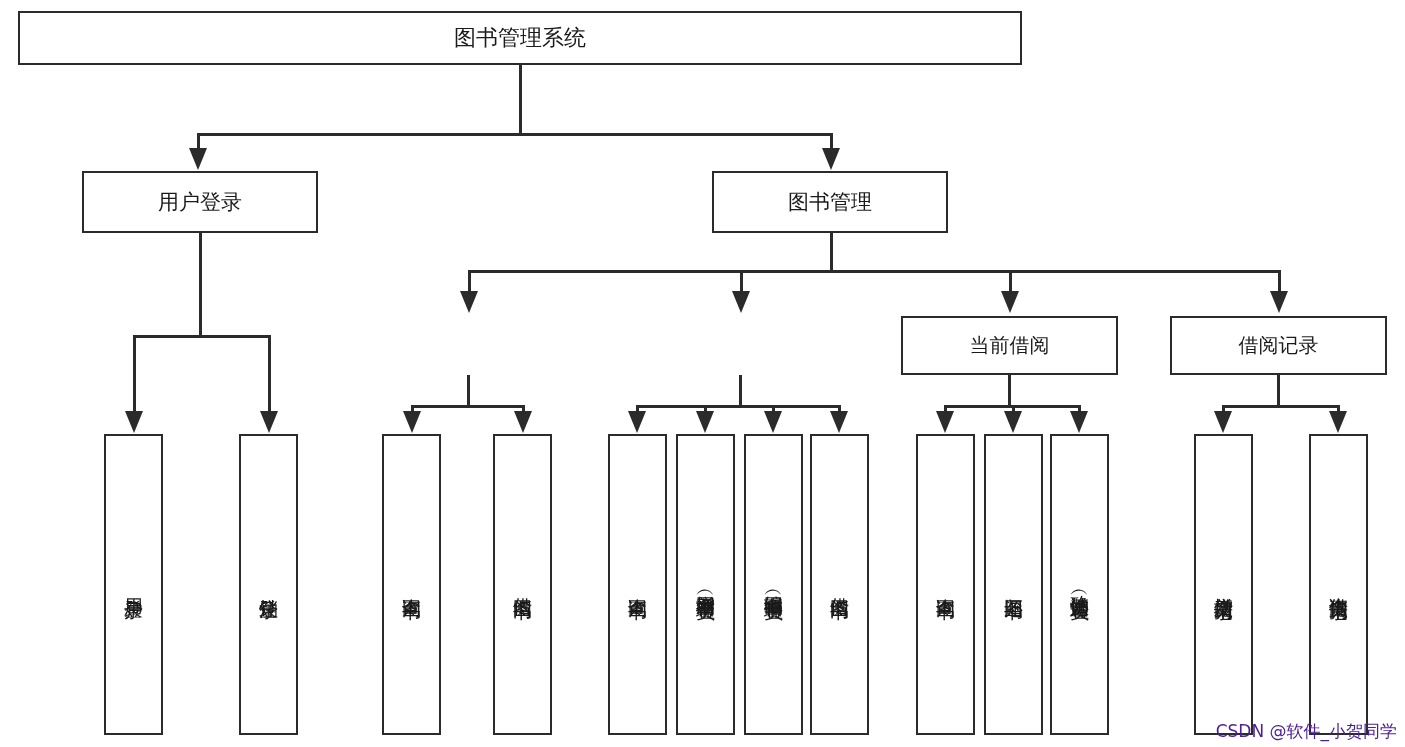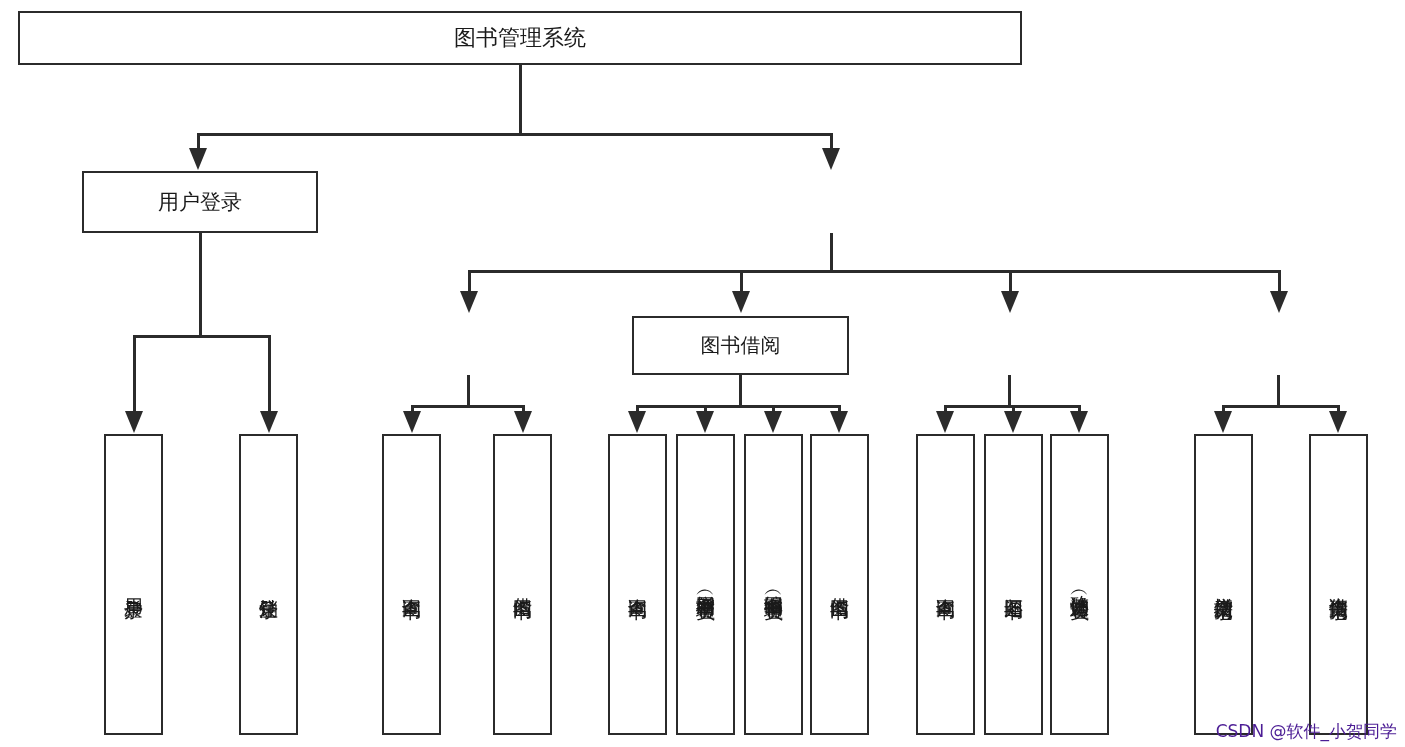--- a/index.html
+++ b/index.html
@@ -95,41 +95,47 @@
   <div class="hline" style="left:197px; top:133px; width:636px;"></div>
   <div class="vline" style="left:197px; top:133px; height:17px;"></div>
   <div class="vline" style="left:830px; top:133px; height:17px;"></div>
   <div class="arrowhead" style="left:189px; top:148px;"></div>
   <div class="arrowhead" style="left:822px; top:148px;"></div>
 
   <div class="node level2" style="left:82px; top:171px; width:236px; height:62px;">
     <span class="htext">用户登录</span>
   </div>
 
+  <div class="node level2" style="left:712px; top:171px; width:236px; height:62px;">
+    <span class="htext">图书管理</span>
+  </div>
 
   <div class="vline" style="left:199px; top:233px; height:102px;"></div>
   <div class="hline" style="left:133px; top:335px; width:138px;"></div>
   <div class="vline" style="left:133px; top:335px; height:78px;"></div>
   <div class="vline" style="left:268px; top:335px; height:78px;"></div>
   <div class="arrowhead" style="left:125px; top:411px;"></div>
   <div class="arrowhead" style="left:260px; top:411px;"></div>
 
   <div class="vline" style="left:830px; top:233px; height:37px;"></div>
   <div class="hline" style="left:468px; top:270px; width:813px;"></div>
   <div class="vline" style="left:468px; top:270px; height:22px;"></div>
   <div class="vline" style="left:740px; top:270px; height:22px;"></div>
   <div class="vline" style="left:1009px; top:270px; height:22px;"></div>
   <div class="vline" style="left:1278px; top:270px; height:22px;"></div>
   <div class="arrowhead" style="left:460px; top:291px;"></div>
   <div class="arrowhead" style="left:732px; top:291px;"></div>
   <div class="arrowhead" style="left:1001px; top:291px;"></div>
   <div class="arrowhead" style="left:1270px; top:291px;"></div>
 
-  <div class="node level3" style="left:632px; top:316px; width:217px; height:59px;">
-    <span class="htext">图书借阅</span>
+  <div class="node level3" style="left:901px; top:316px; width:217px; height:59px;">
+    <span class="htext">当前借阅</span>
+  </div>
+  <div class="node level3" style="left:1170px; top:316px; width:217px; height:59px;">
+    <span class="htext">借阅记录</span>
   </div>
 
   <div class="vline" style="left:467px; top:375px; height:30px;"></div>
   <div class="hline" style="left:411px; top:405px; width:114px;"></div>
   <div class="vline" style="left:411px; top:405px; height:8px;"></div>
   <div class="vline" style="left:522px; top:405px; height:8px;"></div>
   <div class="arrowhead" style="left:403px; top:411px;"></div>
   <div class="arrowhead" style="left:514px; top:411px;"></div>
 
   <div class="vline" style="left:739px; top:375px; height:30px;"></div>

